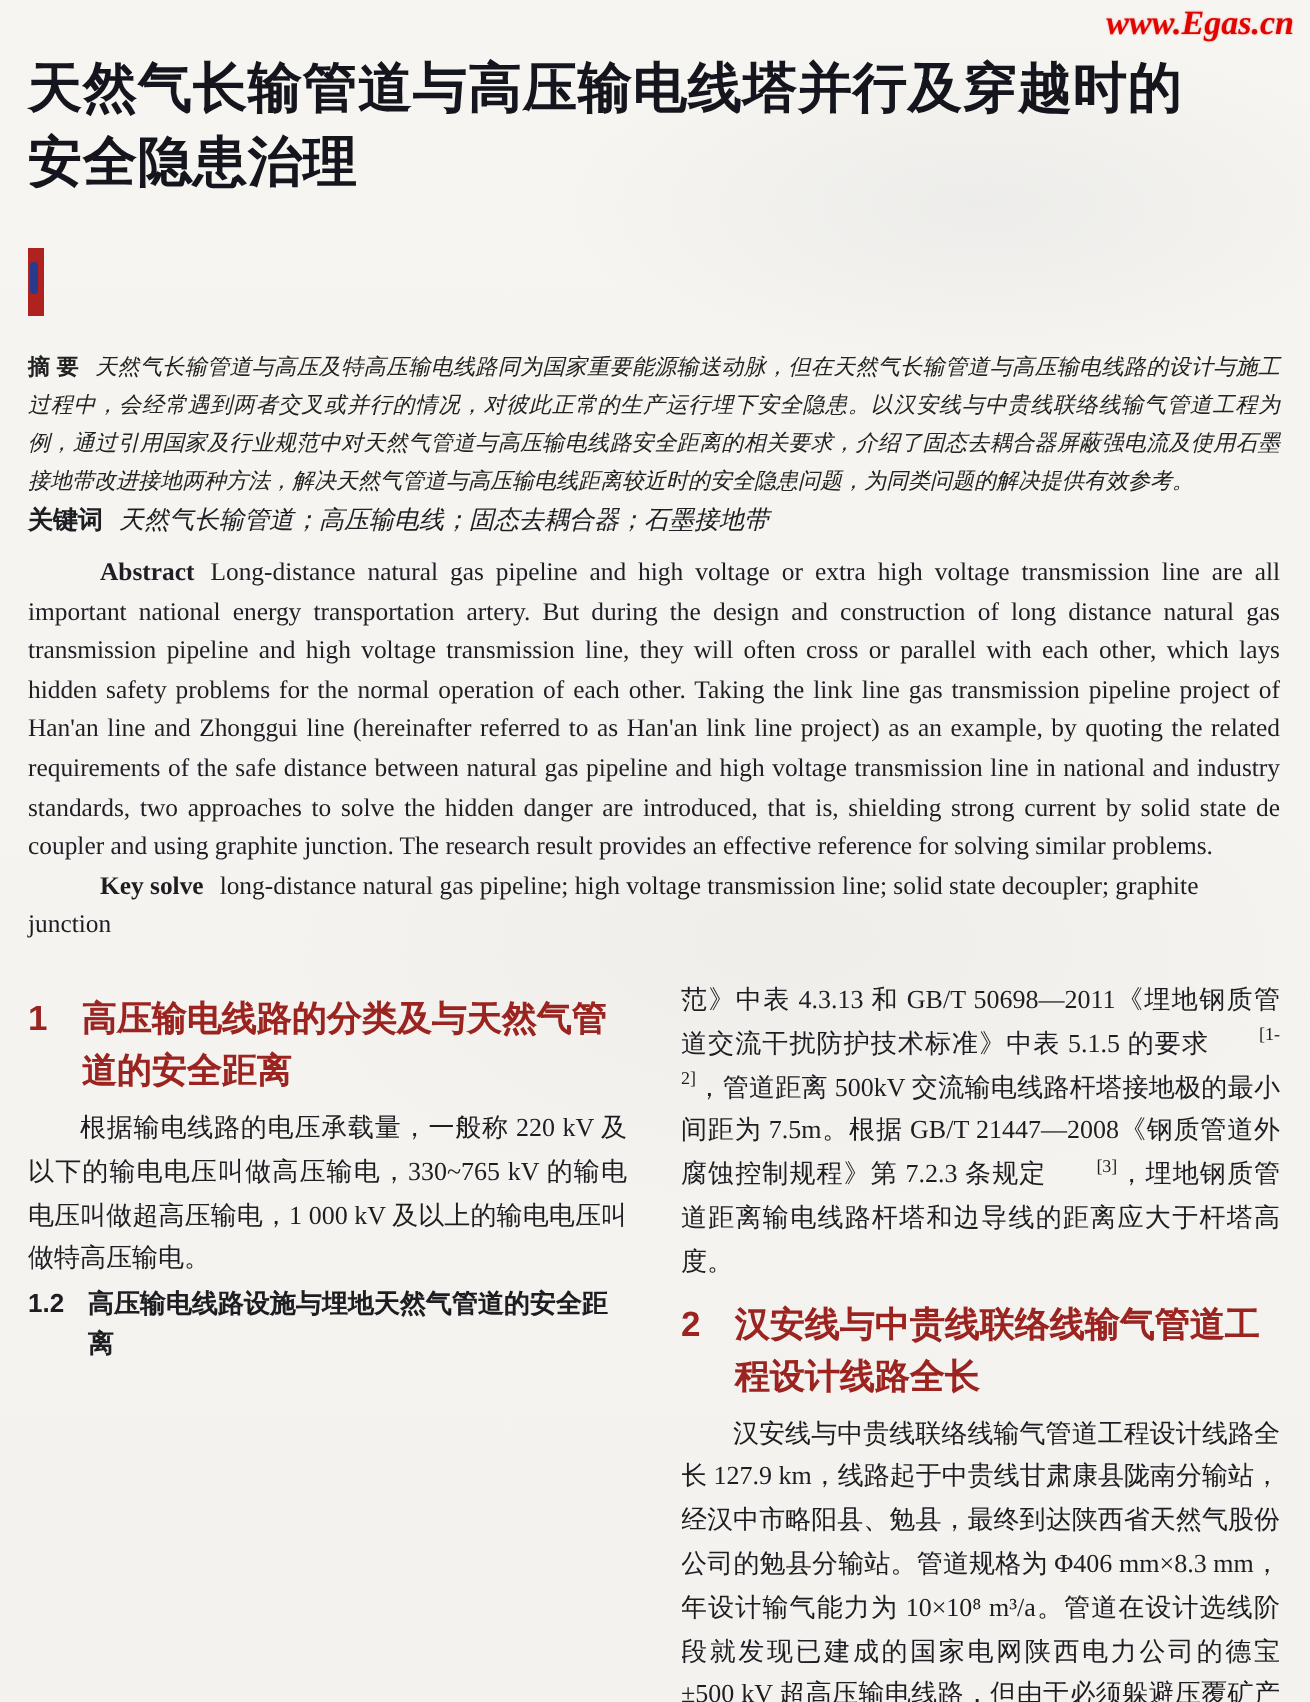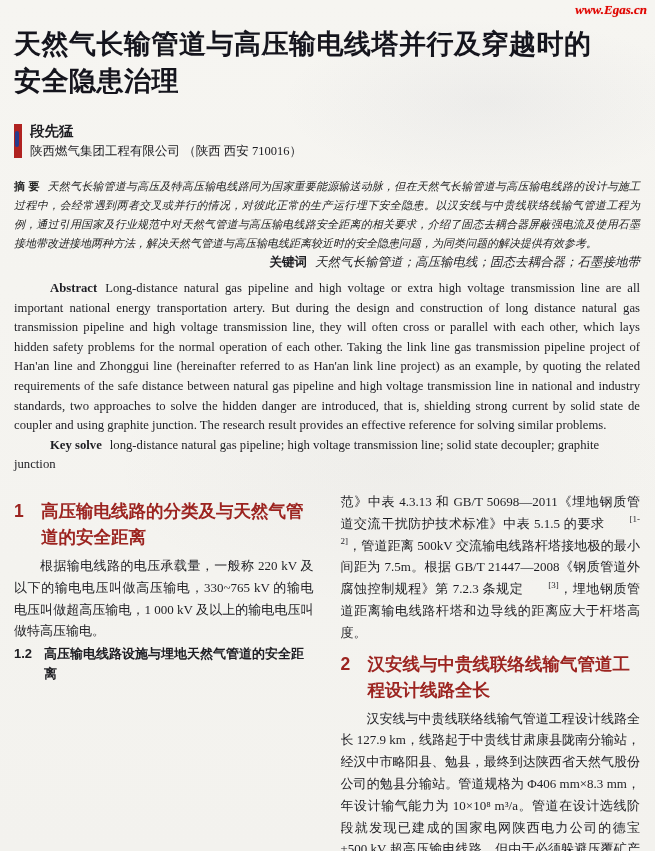--- a/index.html
+++ b/index.html
@@ -29,21 +29,21 @@
     line-height:37px;
     color:#15151d;
     letter-spacing:0.5px;
   }
   .watermark{
     position:absolute;
     top:2px;right:8px;
     font-family:"Liberation Serif", serif;
     font-style:italic;
     font-weight:bold;
-    font-size:13px;
+    font-size:17px;
     color:#e00500;
     text-shadow:0 0 1px rgba(224,5,0,0.5);
   }
   .author-block{
     margin-top:22px;
     display:flex;
     align-items:flex-start;
   }
   .author-bar{
     position:relative;
@@ -82,21 +82,20 @@
     font-style:normal;
     font-weight:bold;
     font-family:"Liberation Sans", sans-serif;
     margin-right:8px;
   }
   .keywords-cn{
     font-size:12.5px;
     line-height:19px;
     font-style:italic;
     margin-top:0;
-    text-align:right;
   }
   .abstract-en{
     margin-top:7px;
     font-size:12.7px;
     line-height:19.6px;
     text-align:justify;
     color:#1e1e24;
   }
   .abstract-en .lbl, .keywords-en .lbl{
     font-weight:bold;
@@ -161,24 +160,20 @@
 <div class="page">
 
   <div class="watermark">www.Egas.cn</div>
 
   <h1 class="title">天然气长输管道与高压输电线塔并行及穿越时的安全隐患治理</h1>
 
   <div class="author-block">
     <div class="author-bar">
       <div class="inner-mark"></div>
     </div>
-    <div>
-      <div class="author-name">段先猛</div>
-      <div class="author-affil">陕西燃气集团工程有限公司 （陕西 西安 710016）</div>
-    </div>
   </div>
 
   <div class="abstract-cn"><span class="lbl">摘 要</span><span>天然气长输管道与高压及特高压输电线路同为国家重要能源输送动脉，但在天然气长输管道与高压输电线路的设计与施工过程中，会经常遇到两者交叉或并行的情况，对彼此正常的生产运行埋下安全隐患。以汉安线与中贵线联络线输气管道工程为例，通过引用国家及行业规范中对天然气管道与高压输电线路安全距离的相关要求，介绍了固态去耦合器屏蔽强电流及使用石墨接地带改进接地两种方法，解决天然气管道与高压输电线距离较近时的安全隐患问题，为同类问题的解决提供有效参考。</span></div>
 
   <div class="keywords-cn"><span class="lbl">关键词</span><span>天然气长输管道；高压输电线；固态去耦合器；石墨接地带</span></div>
 
   <div class="abstract-en"><span class="lbl">Abstract</span><span>Long-distance natural gas pipeline and high voltage or extra high voltage transmission line are all important national energy transportation artery. But during the design and construction of long distance natural gas transmission pipeline and high voltage transmission line, they will often cross or parallel with each other, which lays hidden safety problems for the normal operation of each other. Taking the link line gas transmission pipeline project of Han'an line and Zhonggui line (hereinafter referred to as Han'an link line project) as an example, by quoting the related requirements of the safe distance between natural gas pipeline and high voltage transmission line in national and industry standards, two approaches to solve the hidden danger are introduced, that is, shielding strong current by solid state de coupler and using graphite junction. The research result provides an effective reference for solving similar problems.</span></div>
 
   <div class="keywords-en"><span class="lbl">Key solve</span><span>long-distance natural gas pipeline; high voltage transmission line; solid state decoupler; graphite junction</span></div>
 

